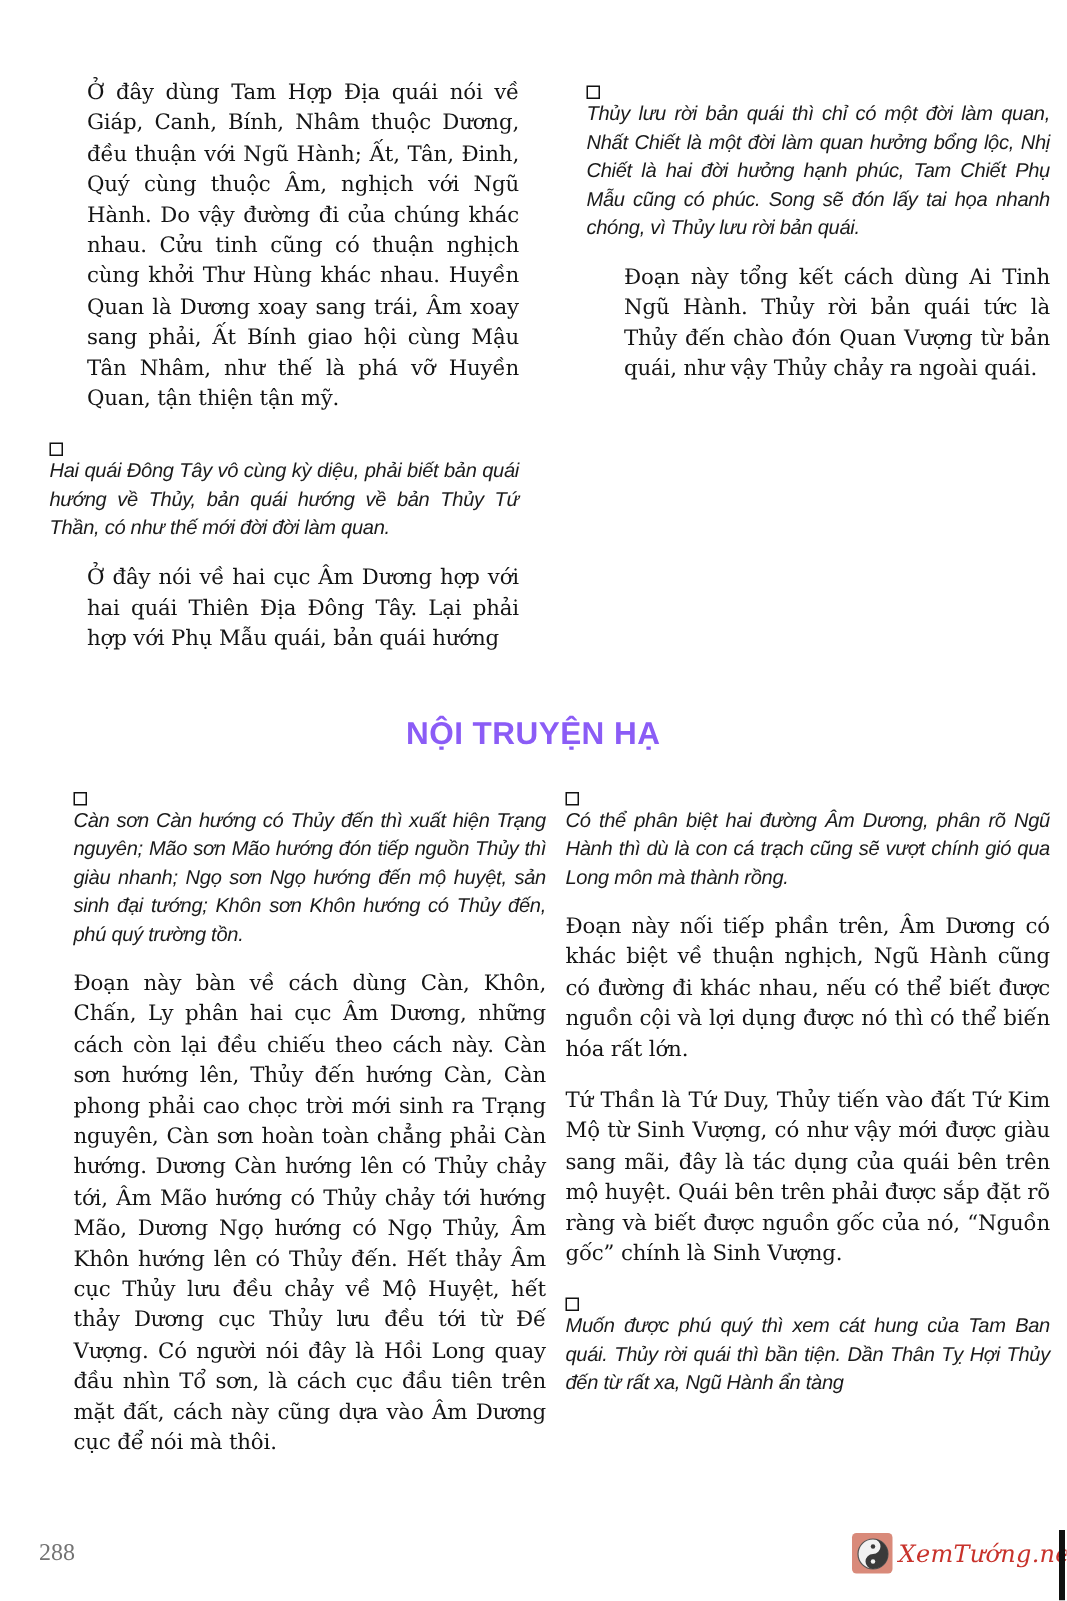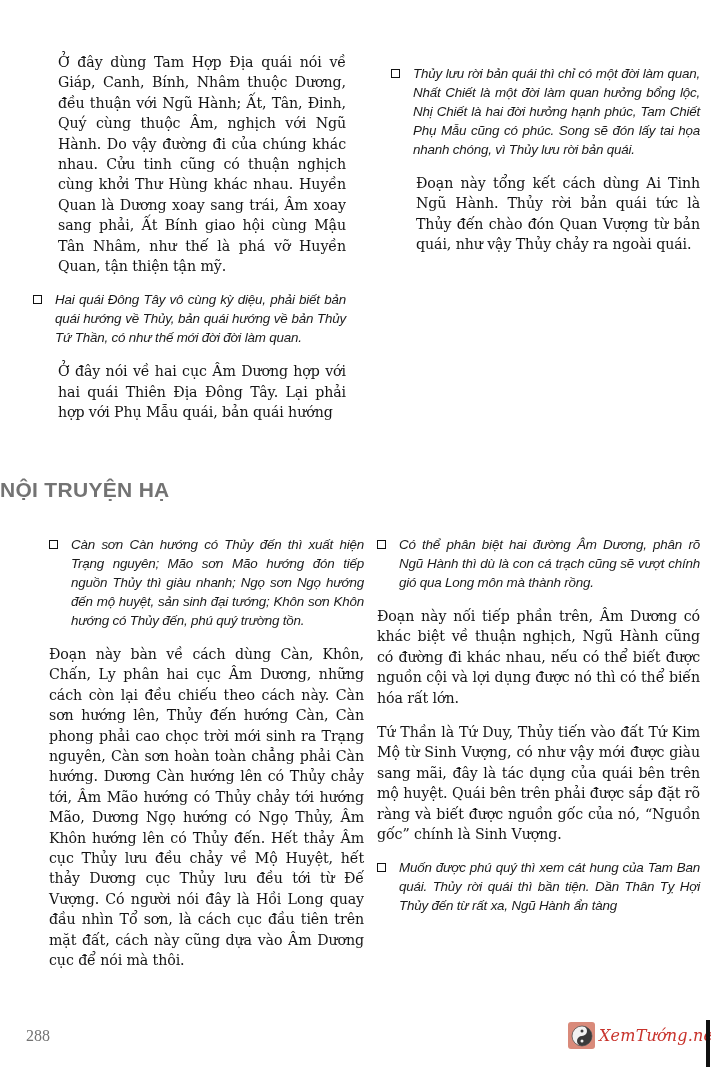--- a/index.html
+++ b/index.html
@@ -13,36 +13,36 @@
   .col-left-bot { left: 49px; top: 523px; width: 315px; }
   .col-right-bot { left: 377px; top: 523px; width: 323px; }
   p.body {
     margin: 0 0 14px 0;
     font-family: "DejaVu Serif", serif;
     font-size: 14.2px; line-height: 20.4px;
     text-align: justify; font-weight: 400;
     letter-spacing: -0.1px;
   }
   .bullet {
-    display: flex; align-items: flex-start; margin: 12px 0 14px 0;
+    display: flex; align-items: flex-start; margin: 0 0 14px 0; flex-direction: column;
   }
   .bullet .box {
     width: 9px; height: 9px; border: 1.6px solid #111; flex: 0 0 auto;
     margin: 5px 13px 0 0; box-sizing: border-box;
   }
   .bullet .it {
     font-family: "Liberation Sans", sans-serif; font-style: italic;
     font-size: 13.4px; line-height: 19px; text-align: justify;
     color: #1a1a1a; letter-spacing: -0.2px;
   }
   .indent { margin-left: 25px; }
   .heading {
-    position: absolute; left: 0; width: 711px; top: 478px; 
+    position: absolute; left: 0; width: 711px; top: 478px; text-align: center;
     font-family: "Liberation Sans", sans-serif; font-weight: bold;
-    font-size: 21px; letter-spacing: 0.3px; color: #737373;
+    font-size: 21px; letter-spacing: 0.3px; color: #8b5cf6;
   }
   .pagenum {
     position: absolute; left: 26px; top: 1027px;
     font-family: "Liberation Serif", serif; font-size: 16px; color: #737373;
   }
   .wm {
     position: absolute; left: 568px; top: 1022px; display: flex; align-items: center;
   }
   .wm .logo {
     width: 27px; height: 27px; background: #d98a7a; border-radius: 3px;

